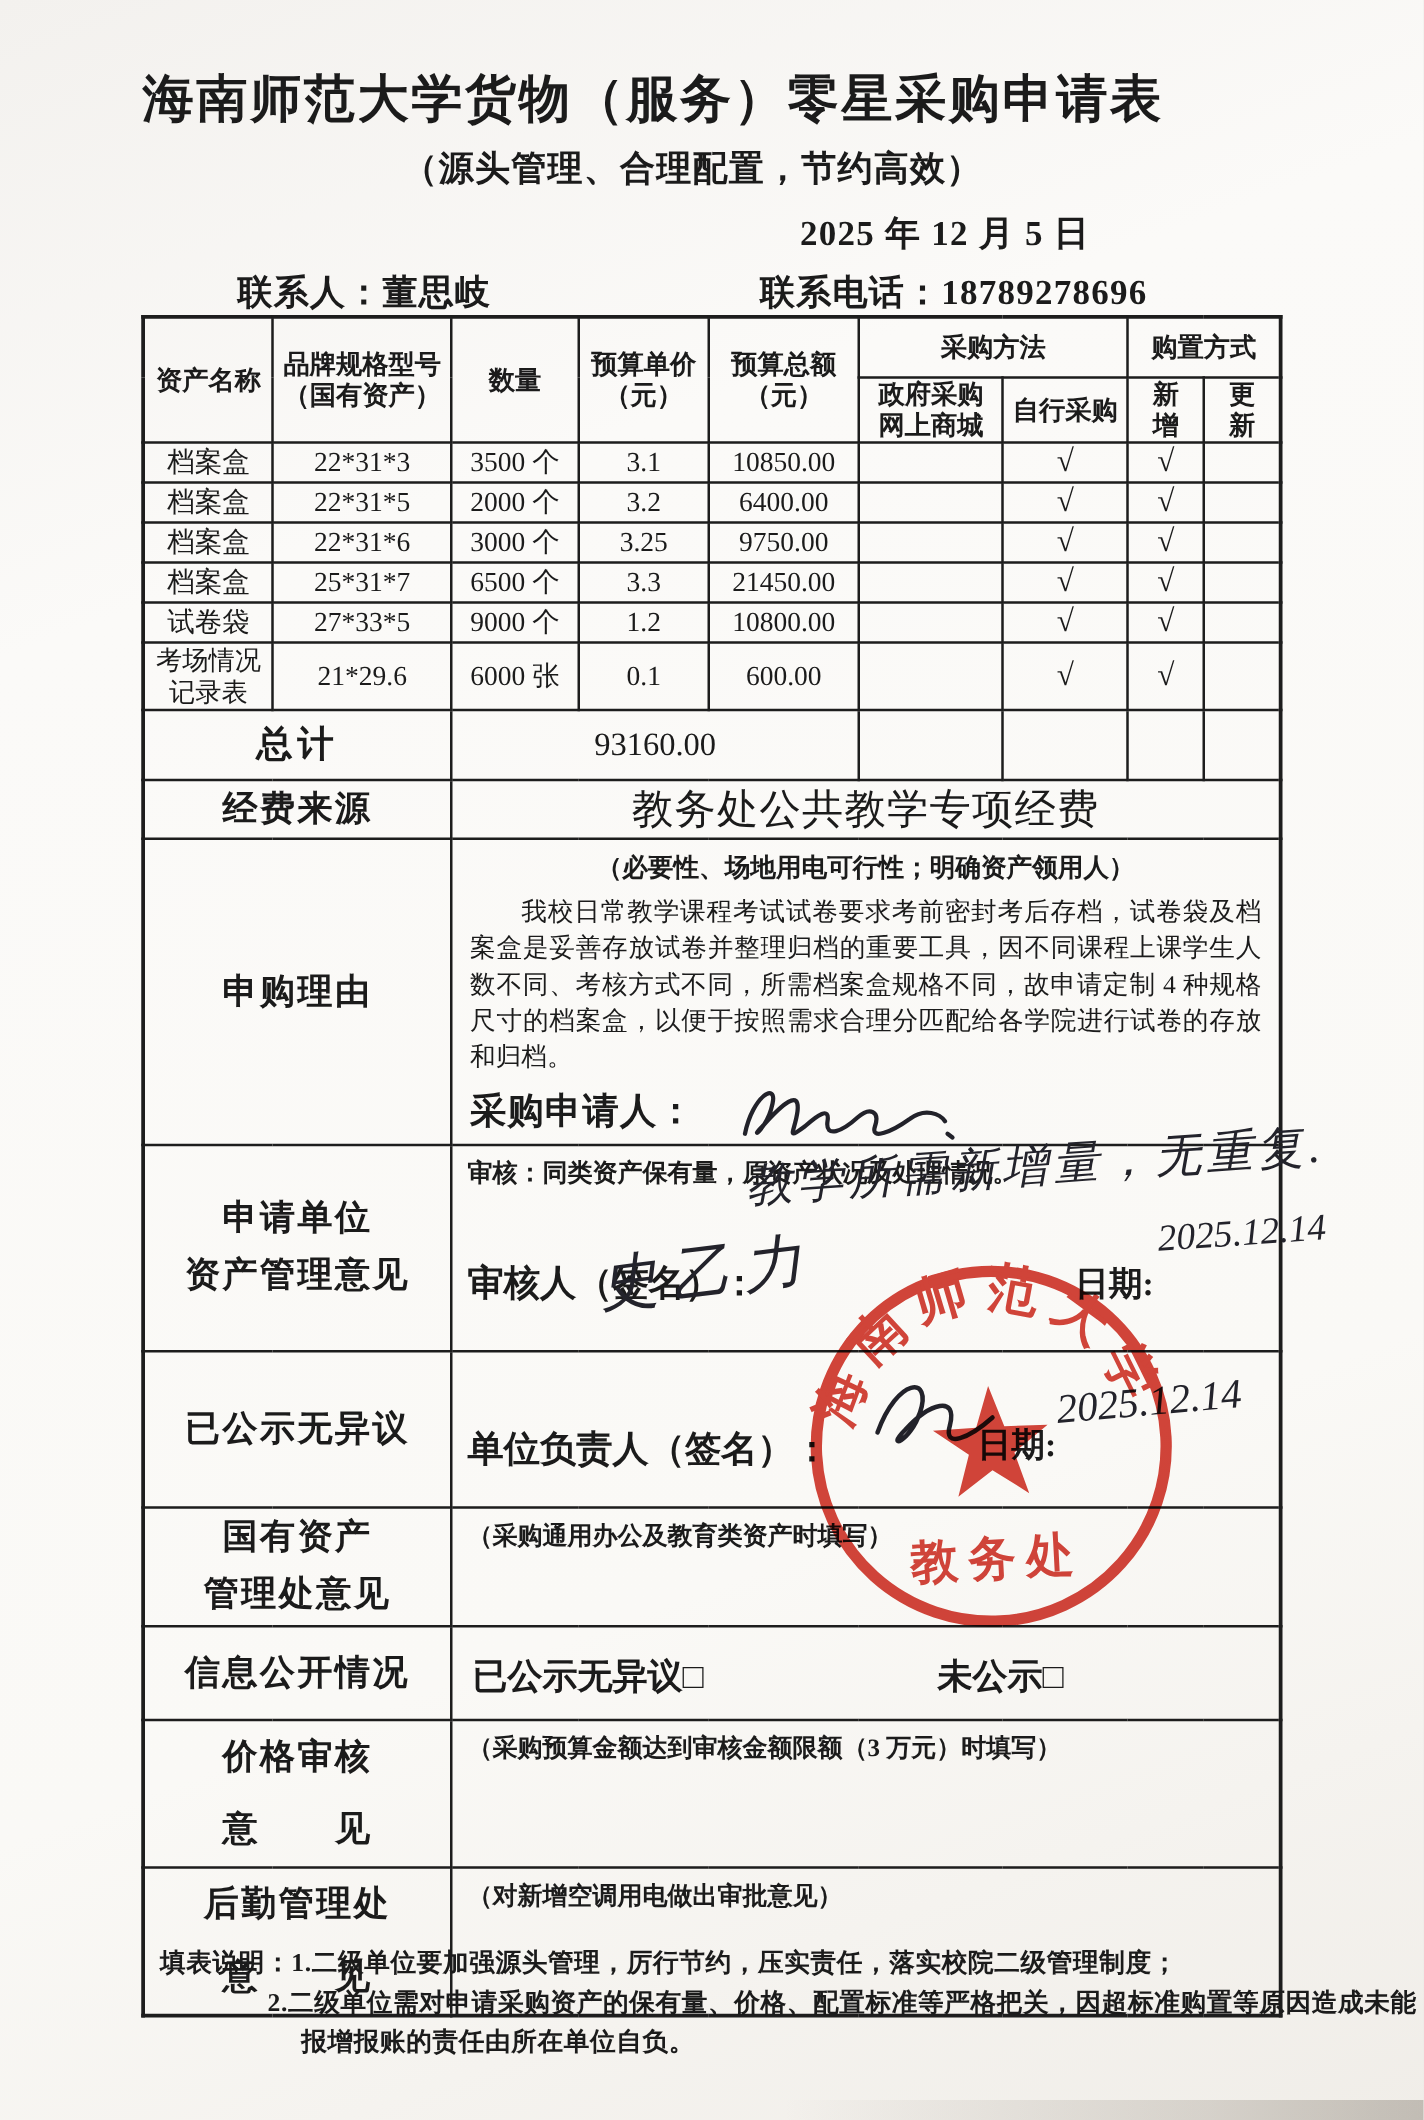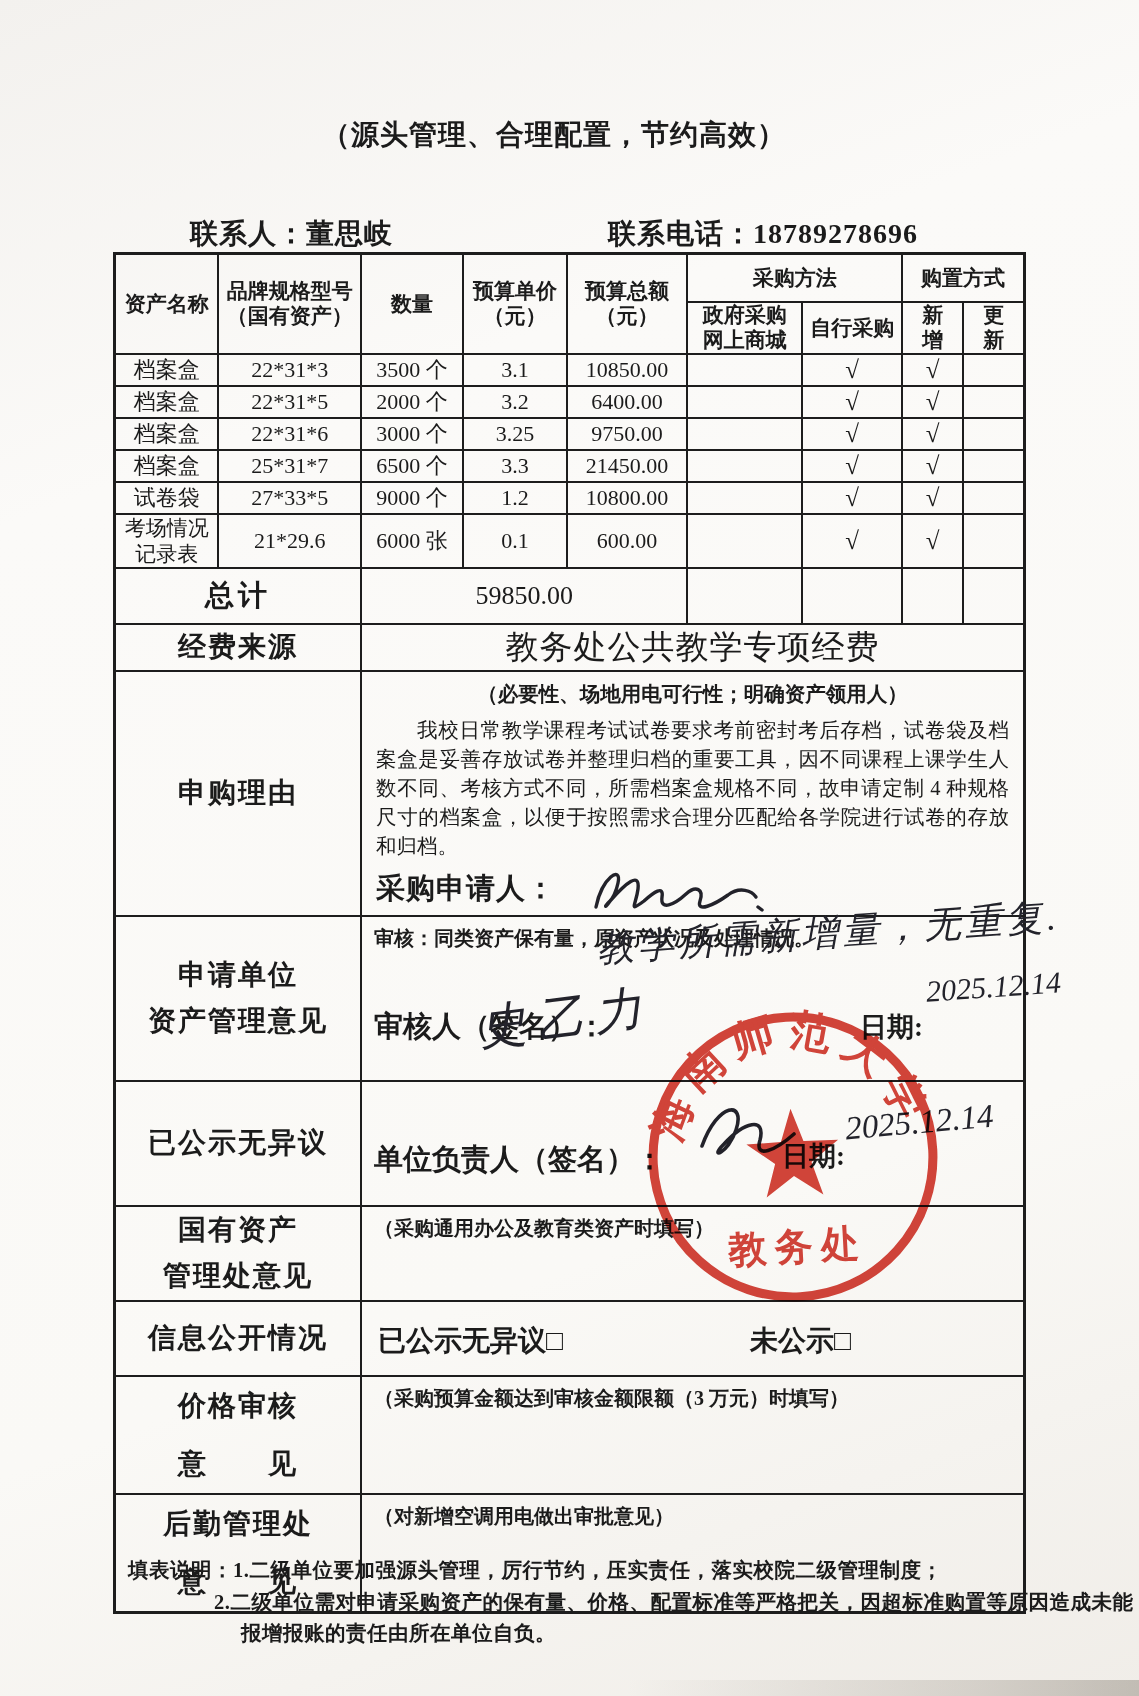--- a/index.html
+++ b/index.html
@@ -100,22 +100,24 @@
   .footer { position:absolute; font-size:20.5px; font-weight:600; letter-spacing:.5px; }
   .f1 { left:128px; top:1556px; }
   .f2 { left:214px; top:1588px; }
   .f3 { left:241px; top:1619px; }
 </style>
 </head>
 <body>
 
 <div class="page">
 
+  <div class="title">海南师范大学货物（服务）零星采购申请表</div>
   <div class="subtitle">（源头管理、合理配置，节约高效）</div>
 
+  <div class="meta m-date">2025 年 12 月 5 日</div>
   <div class="meta m-contact">
     <span>联系人：</span><span>董思岐</span>
   </div>
   <div class="meta m-phone">
     <span>联系电话：</span><span>18789278696</span>
   </div>
 
   <table class="form">
     <colgroup>
       <col style="width:102px">
@@ -229,21 +231,21 @@
       <td><span>0.1</span></td>
       <td><span>600.00</span></td>
       <td><span></span></td>
       <td class="check"><span>√</span></td>
       <td class="check"><span>√</span></td>
       <td><span></span></td>
     </tr>
 
     <tr class="rtot">
       <td colspan="2" class="totlbl"><span>总计</span></td>
-      <td colspan="3" class="totamt"><span>59850.00</span></td>
+      <td colspan="3" class="totamt"><span>93160.00</span></td>
       <td></td>
       <td></td>
       <td></td>
       <td></td>
     </tr>
 
     <tr class="rfund">
       <td colspan="2" class="lblcell"><span>经费来源</span></td>
       <td colspan="7" class="fundval"><span>教务处公共教学专项经费</span></td>
     </tr>

